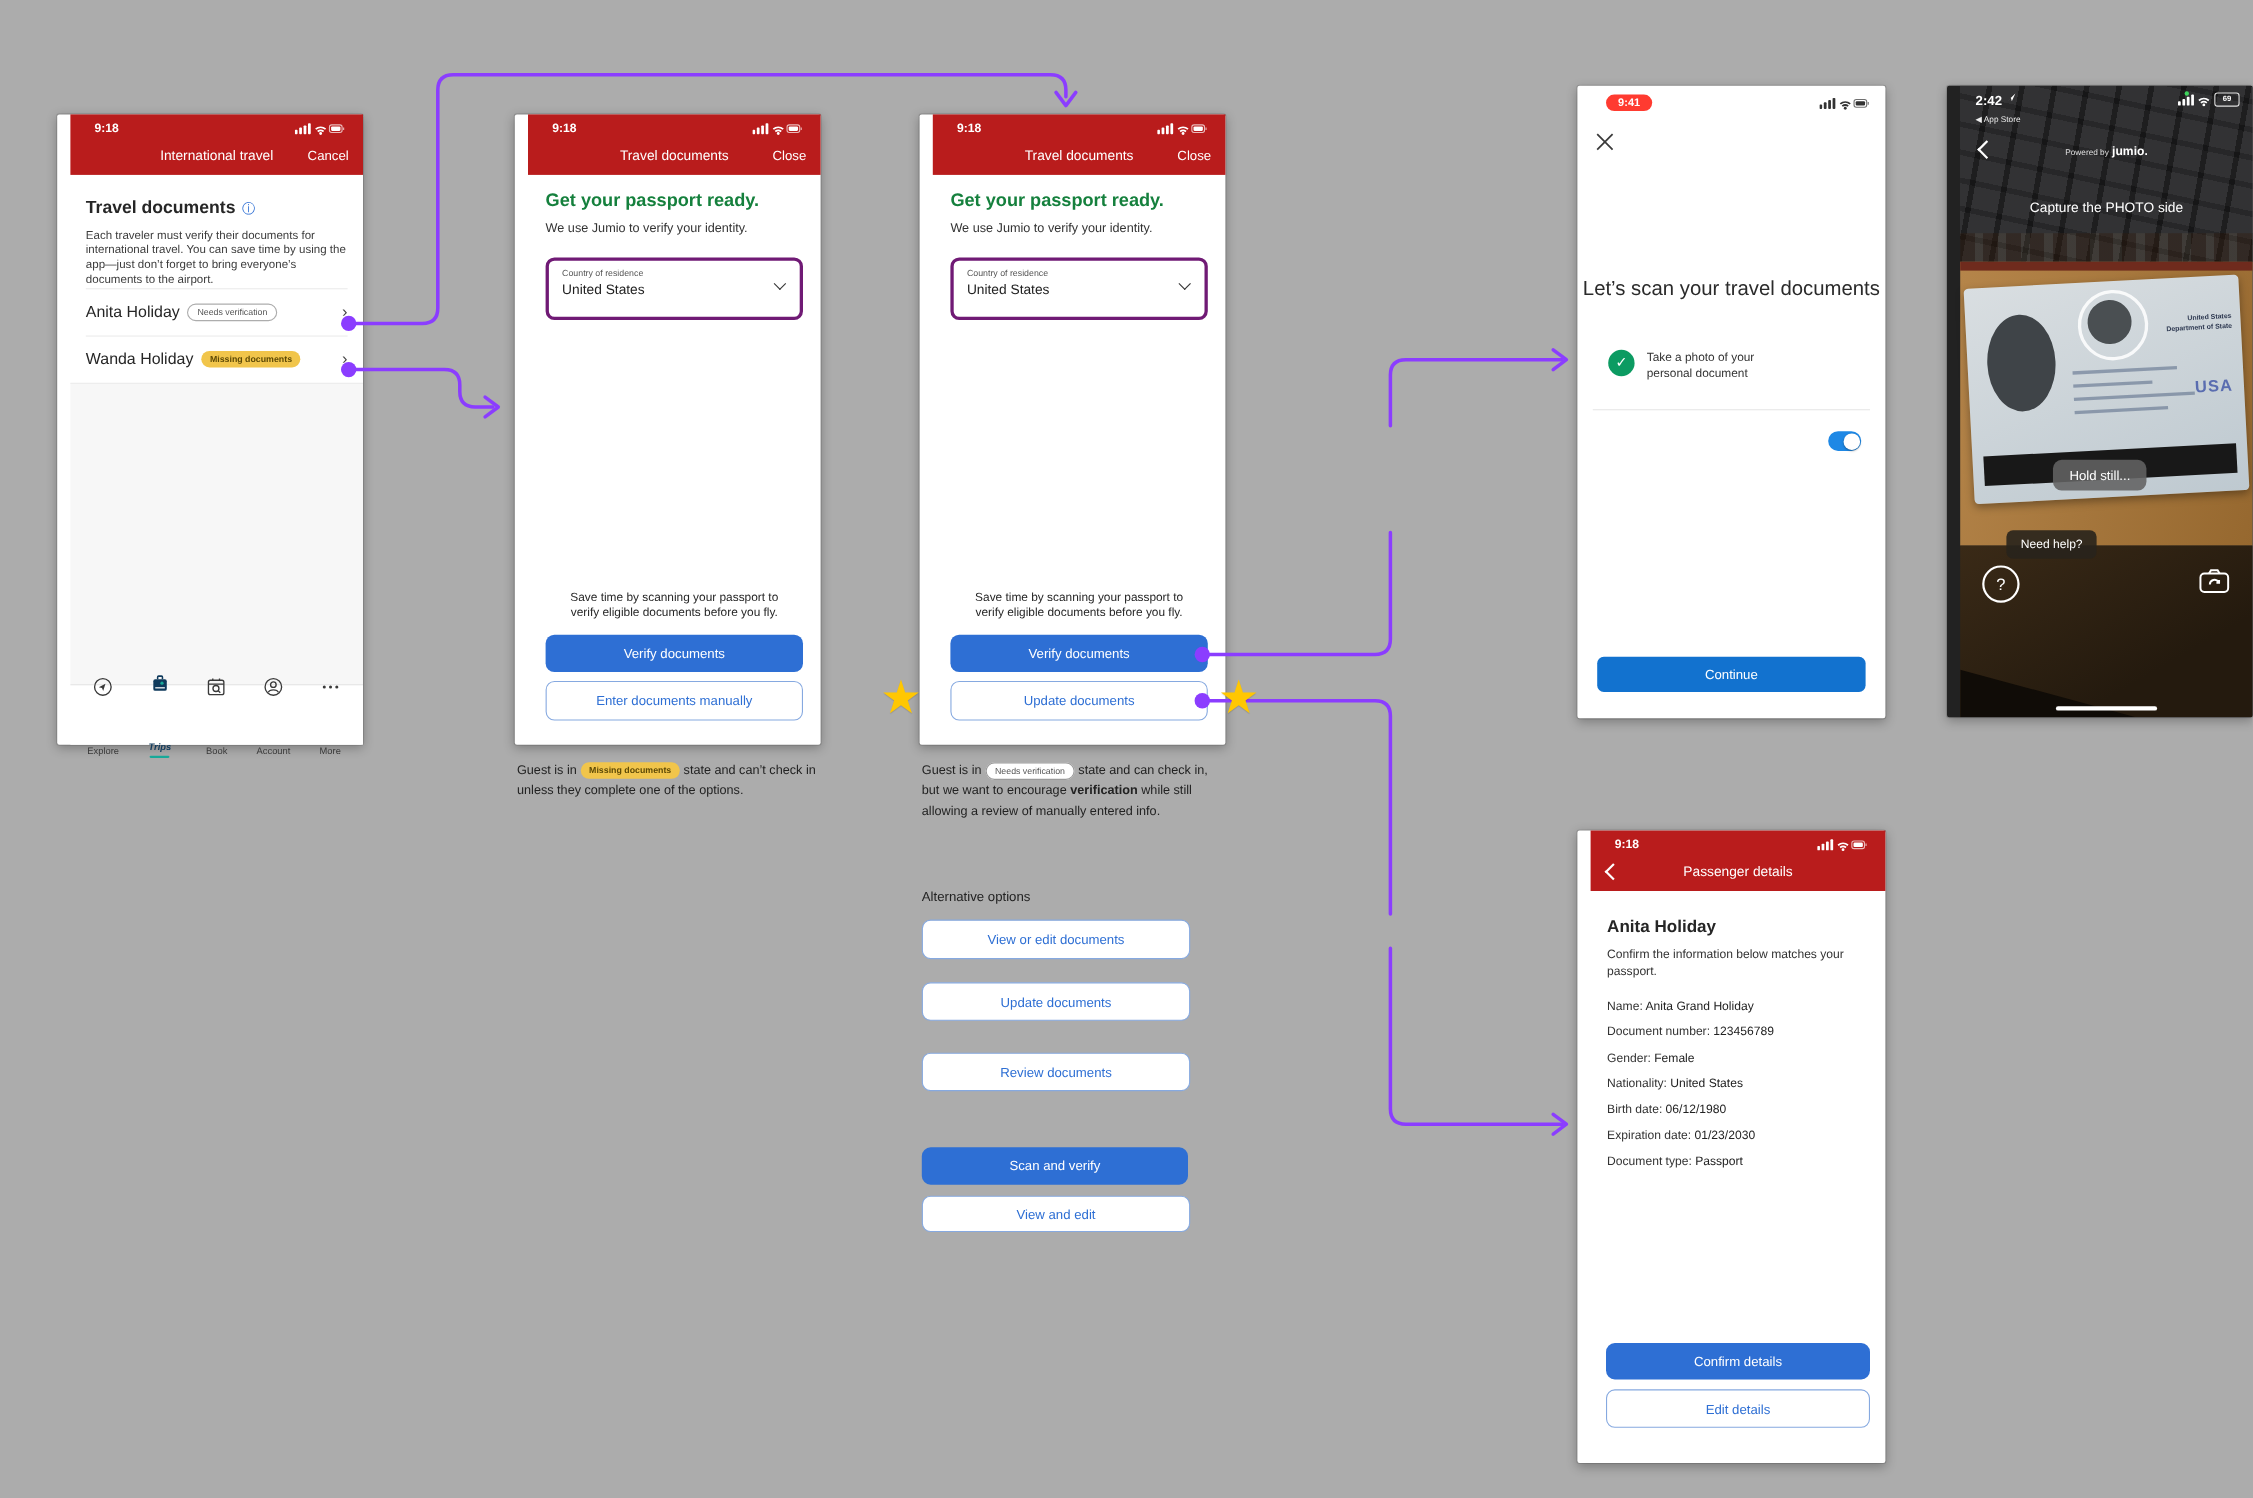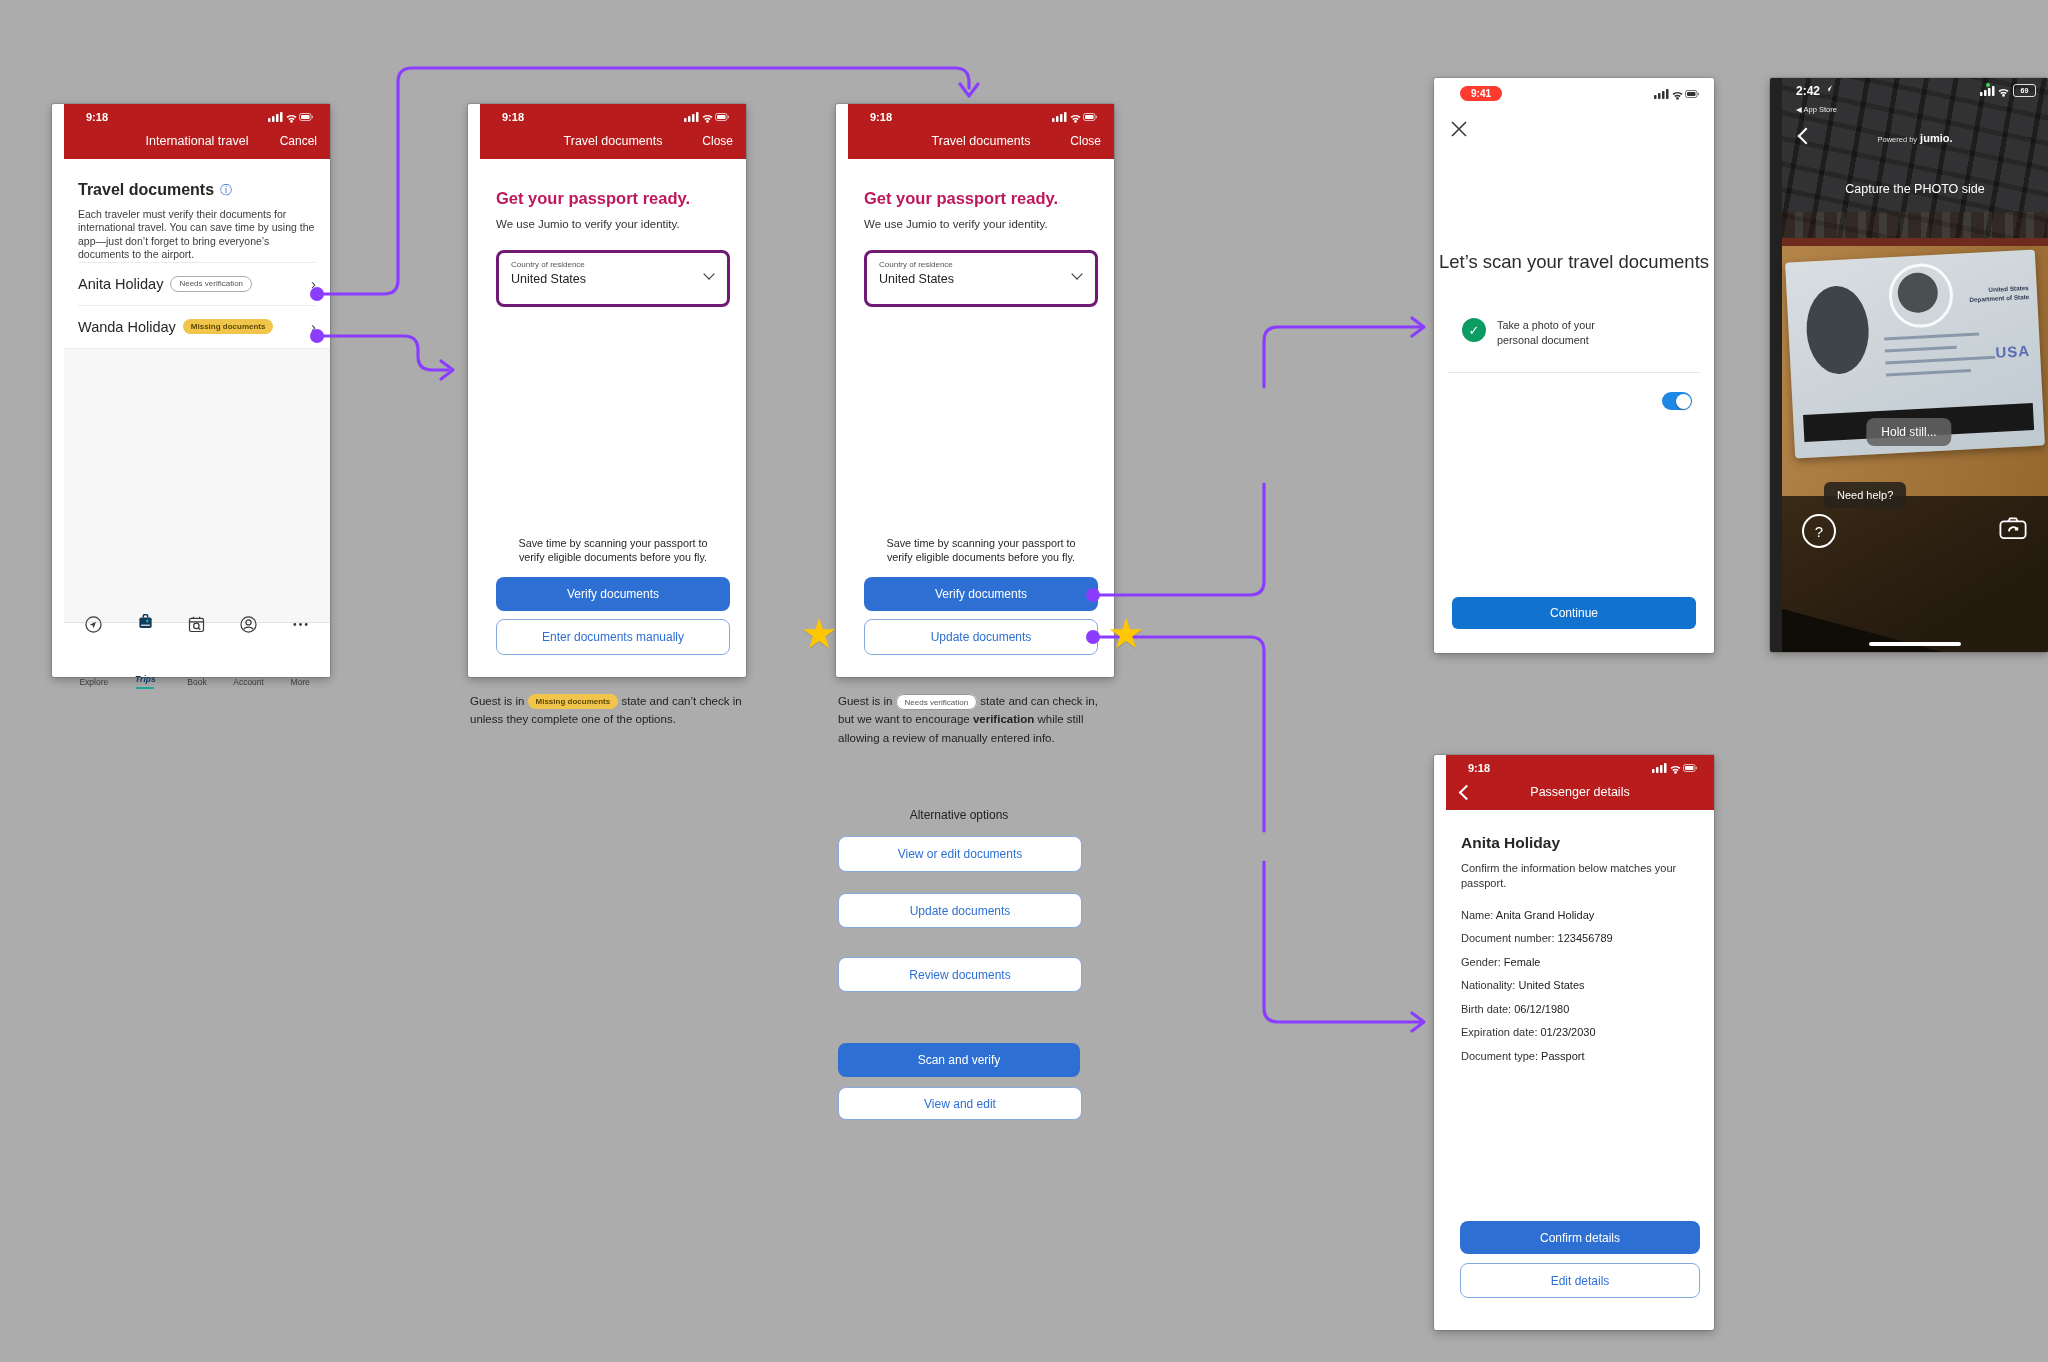--- a/index.html
+++ b/index.html
@@ -25,39 +25,39 @@
   .chev{margin-left:auto;color:#444;font-size:15px;}
   .s1-fill{flex:1;background:#F7F7F7;border-top:1px solid #ebebeb;}
   .tabbar{flex:0 0 auto;height:54px;background:#fff;border-top:1px solid #e3e3e3;display:flex;align-items:center;justify-content:space-around;padding:0 4px;}
   .tab{display:flex;flex-direction:column;align-items:center;gap:2px;color:#3a3a3a;cursor:pointer;width:44px;}
   .tab .tlabel{font-size:8.5px;margin-top:40px;}
   .tab.active{color:#0F3A5C;font-style:italic;}
   .tab.active .tlabel{font-weight:bold;}
   .tab-underline{width:18px;height:2.5px;border-radius:2px;background:#18A999;margin-top:1px;}
   
   .s2-body{flex:1;display:flex;flex-direction:column;padding:0 16px;}
-  .s2-h{margin-top:30px;font-size:16.5px;font-weight:bold;color:#be185d;}
+  .s2-h{margin-top:14px;font-size:16.5px;font-weight:bold;color:#15803d;}
   .s2-sub{margin-top:10px;font-size:11.5px;color:#333;}
   .select{margin-top:20px;border:3px solid #701a75;border-radius:8px;height:44px;padding:7px 12px 0;position:relative;cursor:pointer;}
   .select .slabel{font-size:8px;color:#555;}
   .select .sval{font-size:12.5px;color:#222;margin-top:3px;}
   .cv{position:absolute;right:14px;top:17px;width:7px;height:7px;border-right:1.5px solid #333;border-bottom:1.5px solid #333;transform:rotate(45deg);}
   .s2-note{margin-top:auto;font-size:10.8px;color:#262626;text-align:center;line-height:1.35;width:88%;align-self:center;}
   .btn{display:flex;align-items:center;justify-content:center;border-radius:8px;height:34px;font-size:12px;cursor:pointer;flex:0 0 auto;}
   .btn-primary{background:#2E6FD4;color:#fff;}
   .btn-outline{background:#fff;border:1px solid #86A9E0;color:#2E6FD4;}
   .s2-note{margin-bottom:12px;}
   .s2-body .btn-primary{margin-bottom:8px;}
   .s2-body .btn-outline{margin-bottom:22px;}
   
   .caption{position:absolute;font-size:11.5px;line-height:1.6;color:#222;}
   .cap-pill-warn{background:#F1C54B;border-radius:999px;font-size:8px;font-weight:bold;color:#5E4A06;padding:3px 8px;position:relative;top:-1px;}
   .cap-pill-outline{background:#fff;border:1px solid #9a9a9a;border-radius:999px;font-size:8px;color:#555;padding:2.5px 8px;position:relative;top:-1px;}
   
-  .alt-heading{position:absolute;left:838px;top:808px;width:242px;text-align:center;font-size:12px;color:#222;}
+  .alt-heading{position:absolute;left:838px;top:808px;width:242px;font-size:12px;color:#222;}
   .alt-btn{position:absolute;left:838px;width:242px;}
   
   .s4{position:relative;}
   .s4 .statusrow4{display:flex;justify-content:space-between;align-items:center;padding:8px 14px 0 14px;color:#333;}
   .redpill{background:#FF3B30;color:#fff;font-size:10px;font-weight:bold;border-radius:9px;padding:2px 11px;}
   .xicon{position:absolute;left:16px;top:42px;cursor:pointer;}
   .s4-h{position:absolute;top:172px;left:0;right:0;text-align:center;font-size:18.5px;color:#2b2b2b;line-height:1.35;}
   .s4-check{position:absolute;left:28px;top:240px;display:flex;gap:11px;align-items:flex-start;}
   .checkdot{width:24px;height:24px;border-radius:50%;background:#0C9B62;color:#fff;display:flex;align-items:center;justify-content:center;font-size:13px;flex:0 0 auto;}
   .s4-checktext{font-size:10.8px;color:#333;line-height:1.4;width:110px;}

